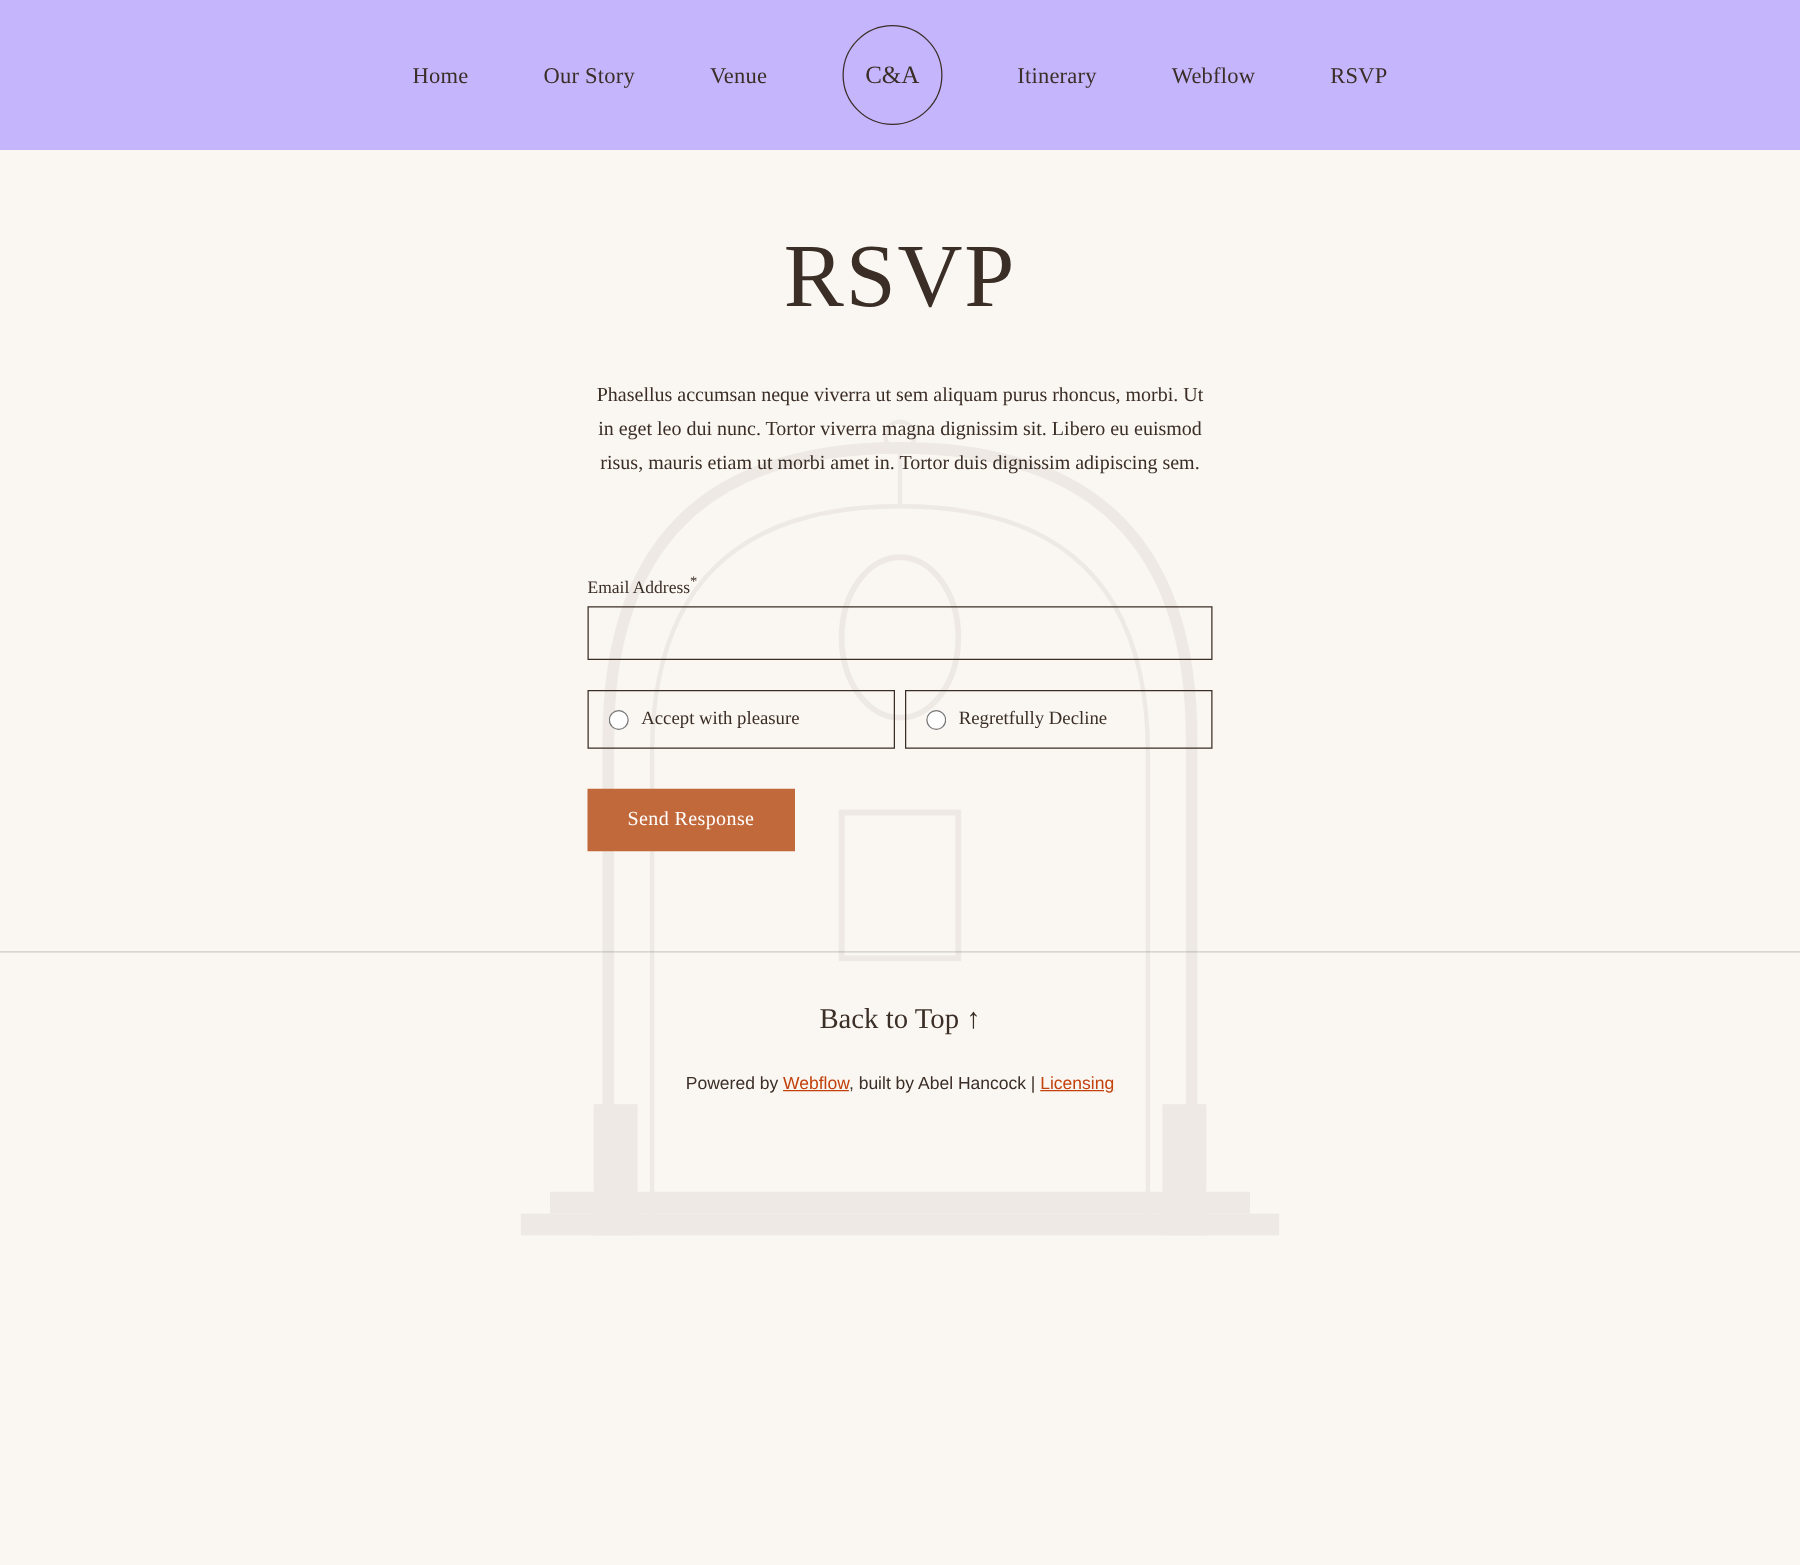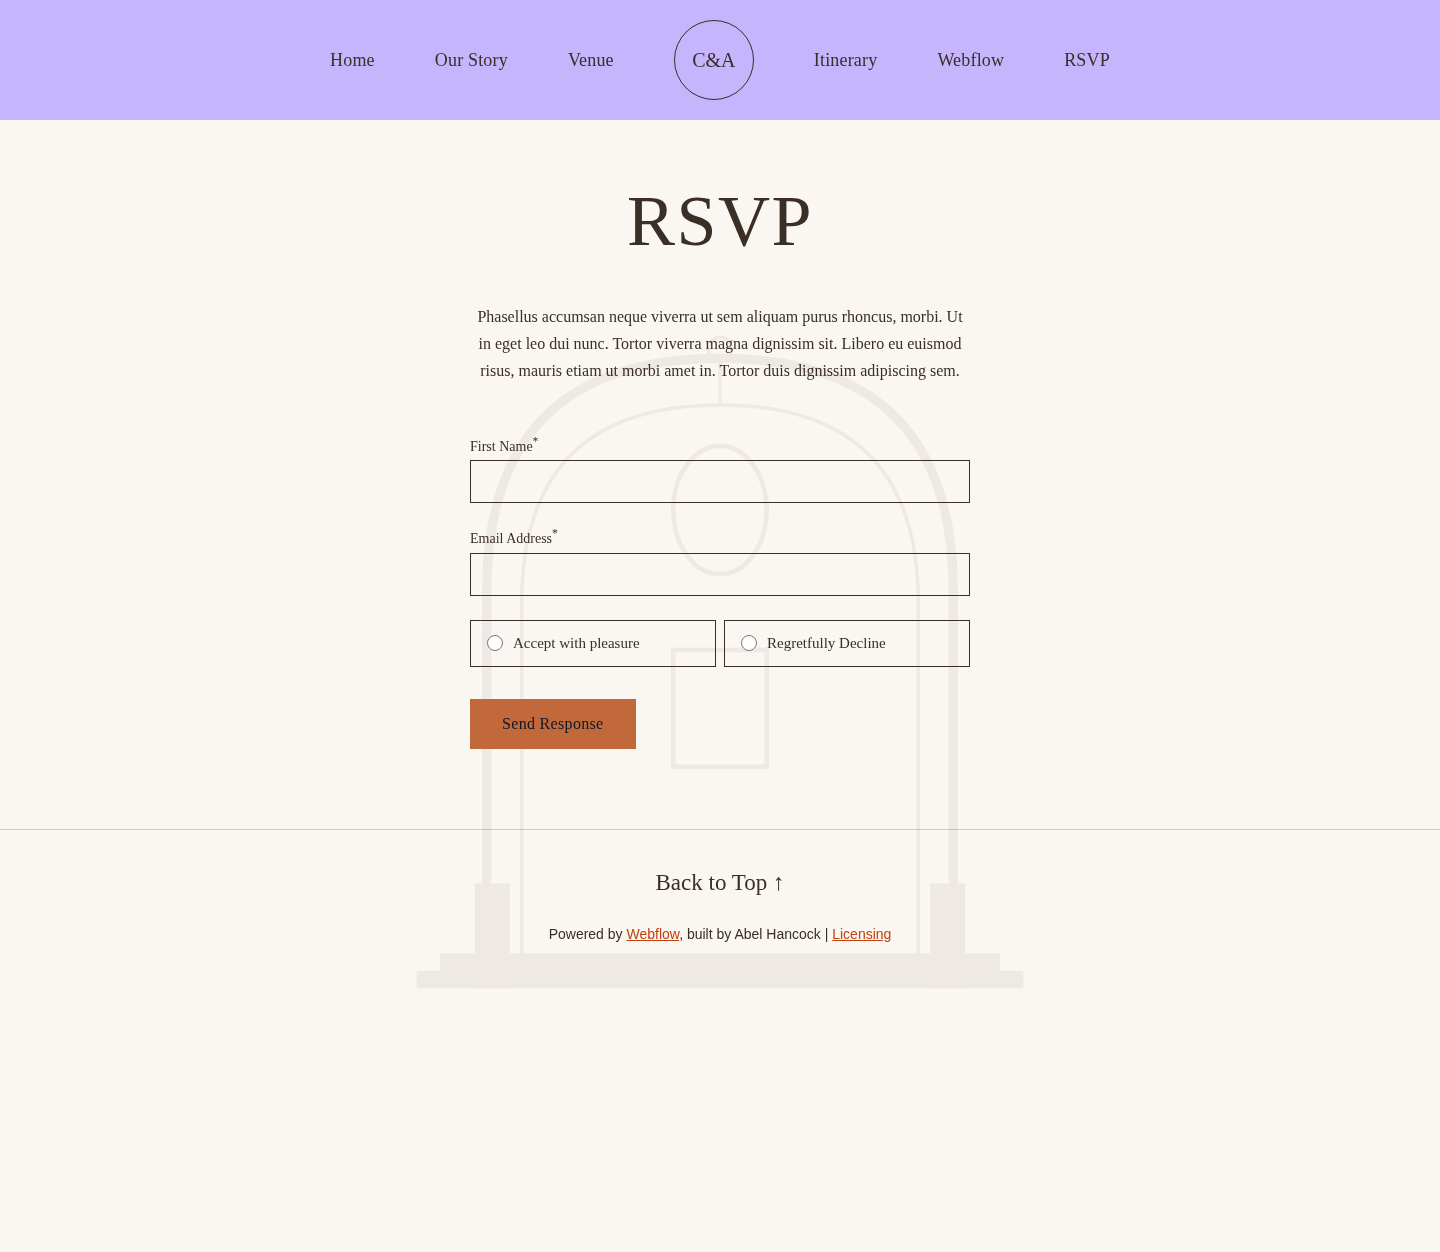--- a/index.html
+++ b/index.html
@@ -148,21 +148,21 @@
 
     .radio-option input[type="radio"] {
       accent-color: #3a2e26;
       width: 16px;
       height: 16px;
       flex-shrink: 0;
     }
 
     .submit-btn {
       background: #c1693a;
-      color: #0f172a;
+      color: #ffffff;
       border: none;
       padding: 16px 32px;
       font-size: 16px;
       font-family: Georgia, serif;
       cursor: pointer;
       letter-spacing: 0.02em;
     }
 
     
     footer {
@@ -241,26 +241,20 @@
   </svg>
 
   <h1 class="page-title">RSVP</h1>
 
   <p class="intro-text">Phasellus accumsan neque viverra ut sem aliquam purus rhoncus, morbi. Ut in eget leo dui nunc. Tortor viverra magna dignissim sit. Libero eu euismod risus, mauris etiam ut morbi amet in. Tortor duis dignissim adipiscing sem.</p>
 
   <div class="form-wrapper">
     <form>
       
       <div class="form-row">
-        <div class="form-group">
-          <label>
-            <span>First Name</span><sup>*</sup>
-          </label>
-          <input type="text" style="">
-        </div>
       </div>
 
       
       <div class="full-width">
         <div class="form-group">
           <label>
             <span>Email Address</span><sup>*</sup>
           </label>
           <input type="email" style="">
         </div>

